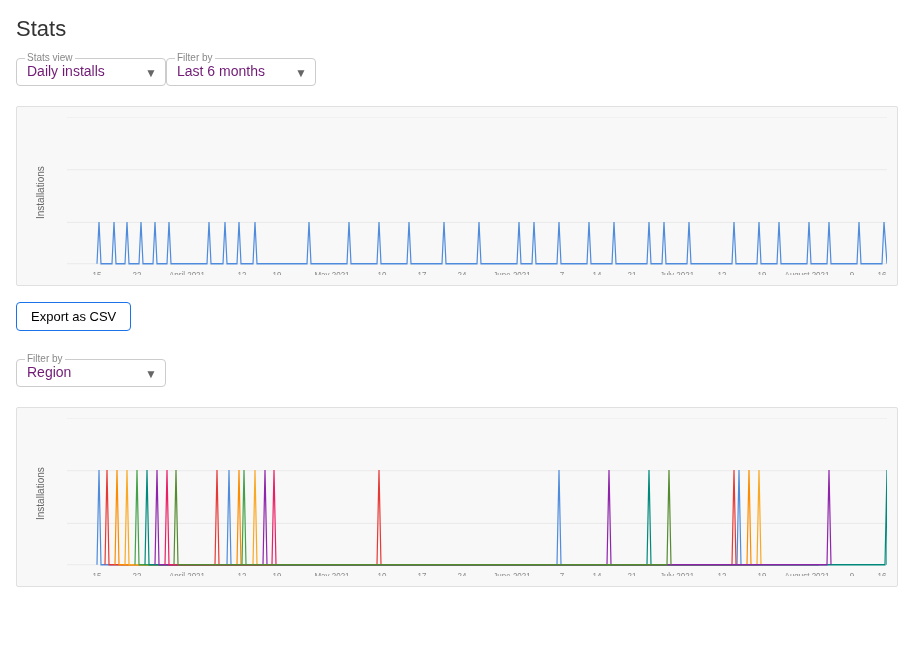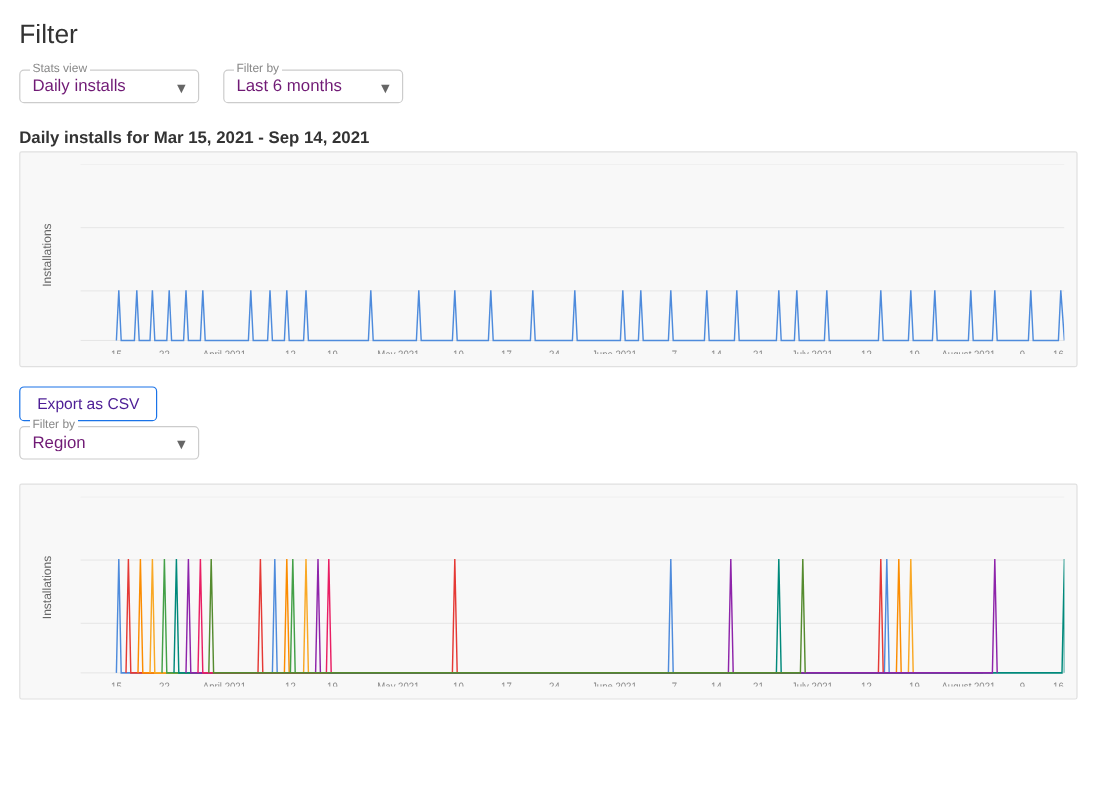--- a/index.html
+++ b/index.html
@@ -1,20 +1,20 @@
 <!DOCTYPE html>
 <html><head>
   <meta charset="utf-8">
   <style>
     * { box-sizing: border-box; margin: 0; padding: 0; }
     body { font-family: Arial, sans-serif; background: #fff; color: #333; font-size: 13px; padding: 16px; }
 
     .page-title { font-size: 22px; font-weight: 400; margin-bottom: 16px; color: #333; }
 
-    .controls-row { display: flex; gap: 20px; margin-bottom: 20px; }
+    .controls-row { display: flex; margin-bottom: 20px; }
 
     .dropdown-wrapper {
       position: relative;
       border: 1px solid #ccc;
       border-radius: 4px;
       padding: 4px 10px 6px;
       min-width: 150px;
     }
     .dropdown-label {
       font-size: 10px;
@@ -68,38 +68,38 @@
       color: #666;
       white-space: nowrap;
       width: 46px;
       text-align: center;
     }
 
     .chart-svg { width: 100%; height: 100%; }
 
     .export-btn {
       border: 1px solid #1a73e8;
-      color: #4c1d95;
+      color: #000000;
       background: #fff;
       border-radius: 4px;
       padding: 6px 14px;
       font-size: 13px;
       cursor: pointer;
-      margin-bottom: 4px;
+      margin-bottom: 28px;
     }
 
     .region-section { margin-bottom: 8px; }
   </style>
 </head>
 <body>
 
 
 
 
-<h1 class="page-title">Filter</h1>
+<h1 class="page-title">Stats</h1>
 
 
 <div class="controls-row">
 
   <div class="dropdown-wrapper">
     <span class="dropdown-label">Stats view</span>
     <select class="dropdown-select">
       <option>Daily installs</option>
       <option>Weekly installs</option>
       <option>Monthly installs</option>
@@ -113,21 +113,20 @@
       <option>Last 6 months</option>
       <option>Last 3 months</option>
       <option>Last month</option>
     </select>
     <span class="dropdown-arrow">▼</span>
   </div>
 </div>
 
 
 <div>
-  <div class="section-heading">Daily installs for Mar 15, 2021 - Sep 14, 2021</div>
 
   <div class="chart-container">
     <div class="chart-y-label">Installations</div>
     <svg class="chart-svg" viewBox="0 0 820 140" preserveAspectRatio="none">
 
       <line x1="0" y1="0" x2="820" y2="0" stroke="#ddd" stroke-width="0.5"></line>
       <line x1="0" y1="46.7" x2="820" y2="46.7" stroke="#ddd" stroke-width="0.5"></line>
       <line x1="0" y1="93.4" x2="820" y2="93.4" stroke="#ddd" stroke-width="0.5"></line>
       <line x1="0" y1="130" x2="820" y2="130" stroke="#ddd" stroke-width="0.5"></line>
 

